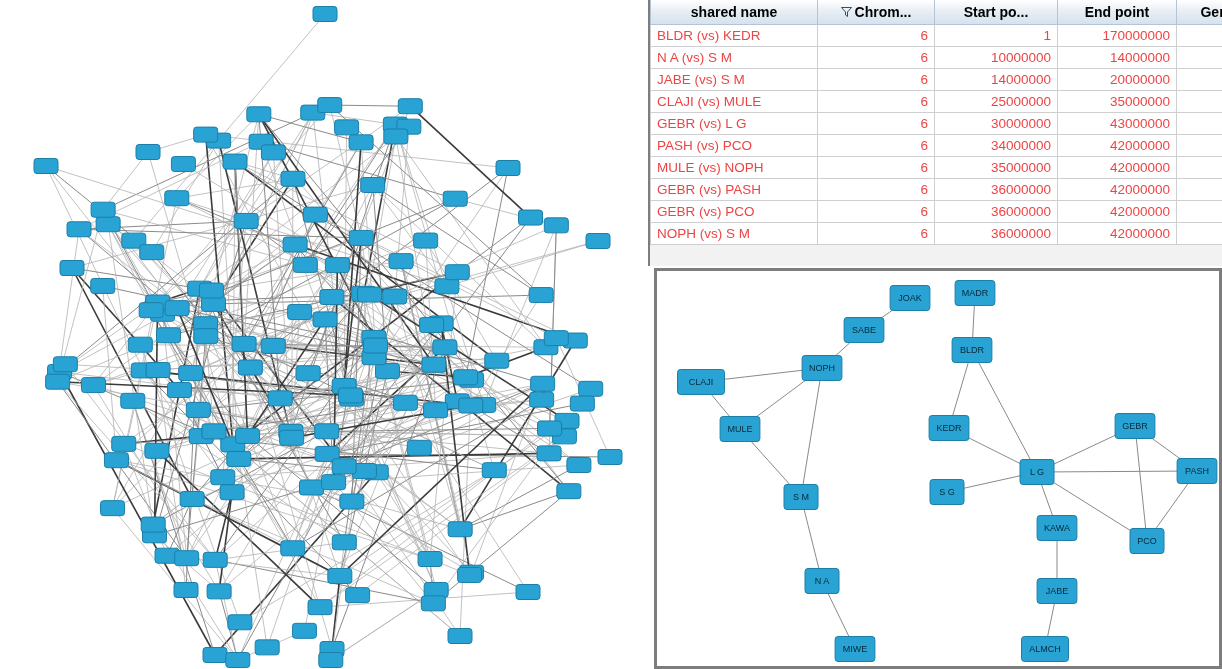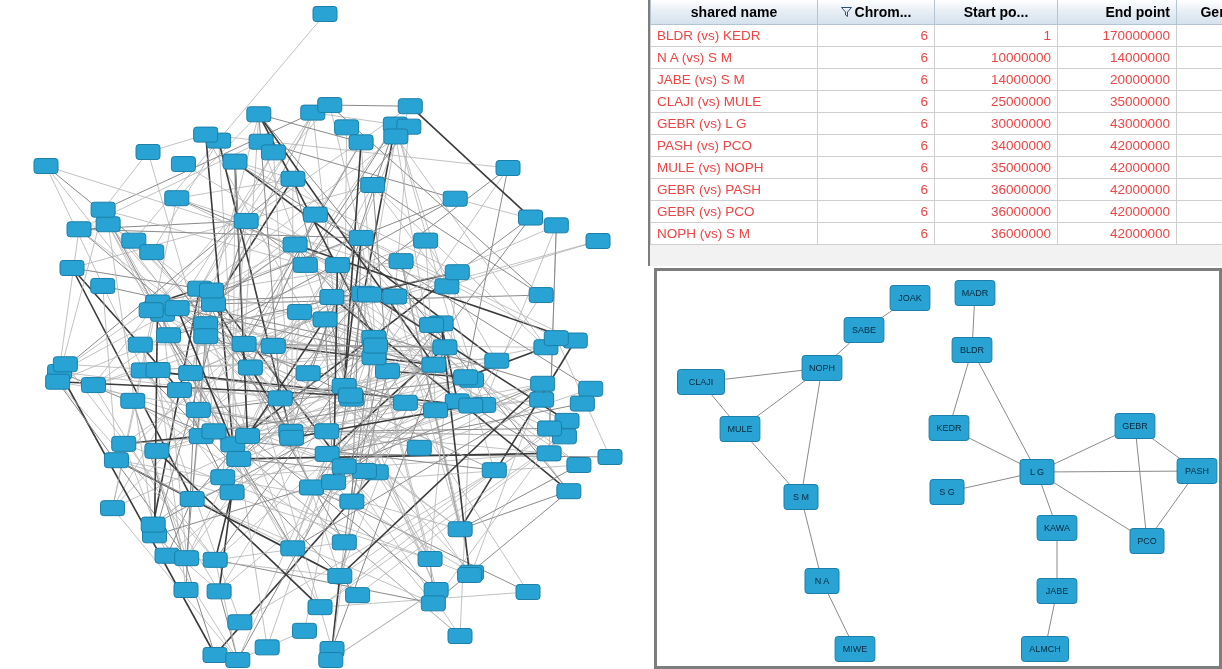--- a/index.html
+++ b/index.html
@@ -55,21 +55,21 @@
     font-size: 14px;
     color: #000000;
     padding: 0 6px;
     text-align: center;
     white-space: nowrap;
     overflow: hidden;
   }
   table.datatable th.col-name { width: 154px; }
   table.datatable th.col-chrom { width: 104px; }
   table.datatable th.col-start { width: 110px; margin-top: 8px; }
-  table.datatable th.col-end   { width: 106px; text-align: right; }
+  table.datatable th.col-end   { width: 106px; }
   table.datatable th.col-gen   { width: 98px; }
 
   table.datatable td {
     border: 1px solid #cfcfcf;
     height: 21px;
     padding: 0 6px;
     font-size: 13.5px;
     color: #ef4444;
     white-space: nowrap;
     overflow: hidden;

